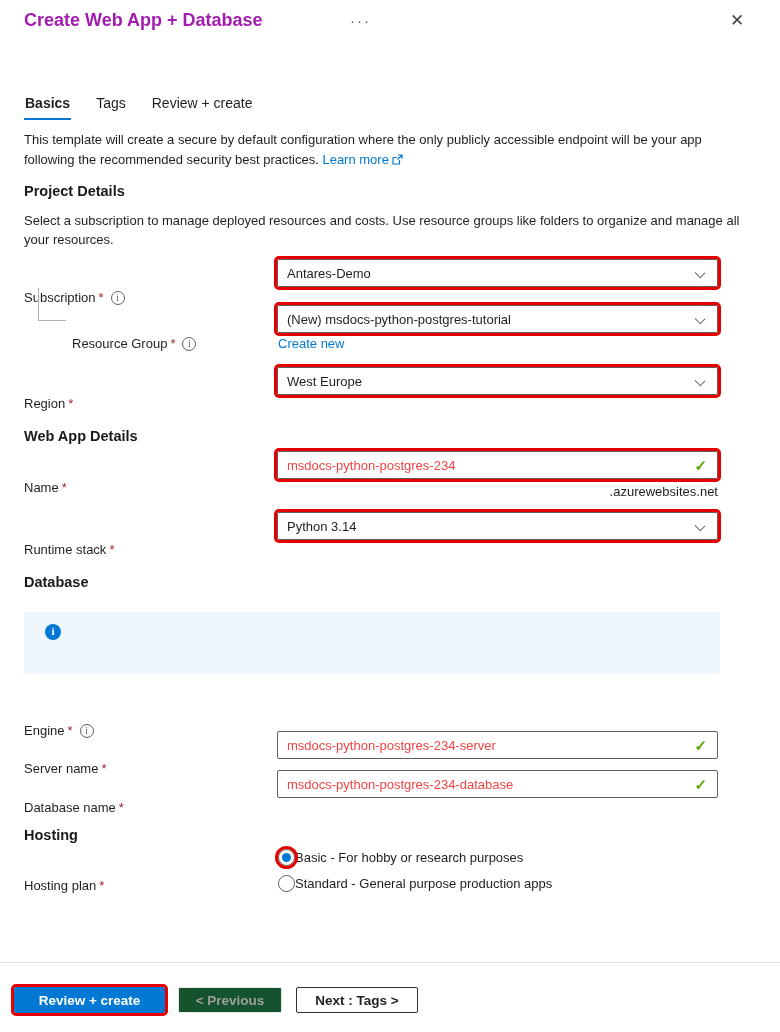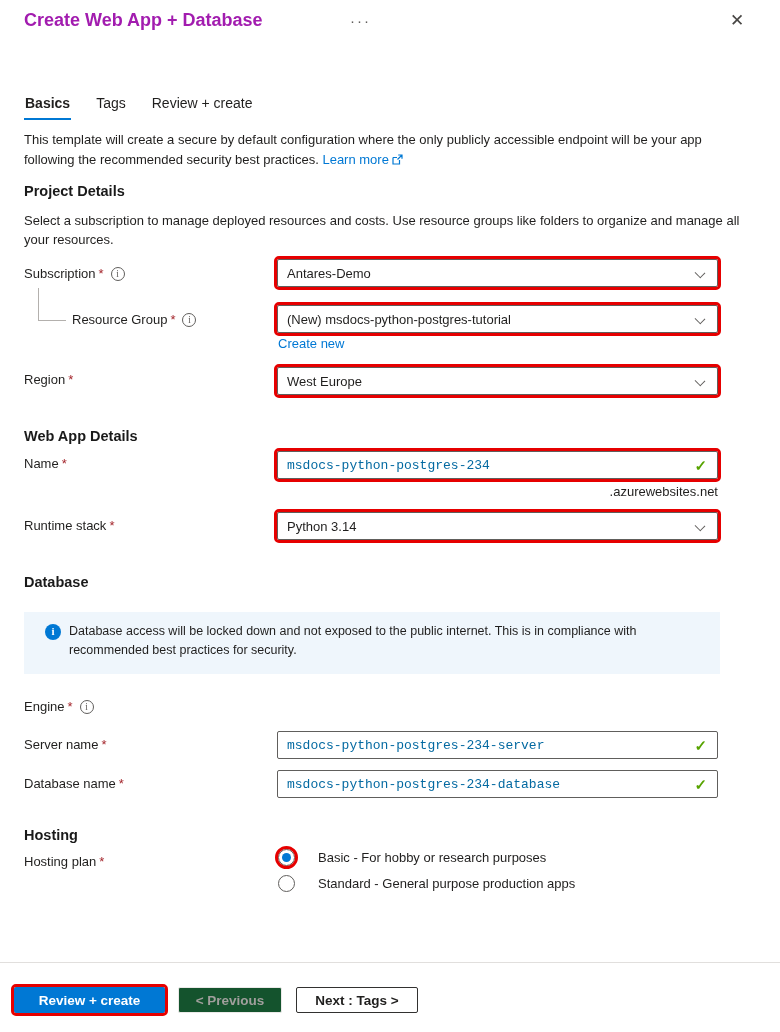--- a/index.html
+++ b/index.html
@@ -18,45 +18,45 @@
   .tab.active { font-weight:700; border-bottom:2px solid #0078d4; }
 
   
   .intro { position:absolute; left:24px; top:130px; width:718px; font-size:13px; line-height:20px; }
   .link { color:#0078d4; text-decoration:none; cursor:pointer; }
   .ext-icon { display:inline-block; vertical-align:-1px; margin-left:3px; }
   .section-heading { position:absolute; left:24px; font-size:14.5px; font-weight:700; color:#1a1a1a; }
   .para { position:absolute; left:24px; width:718px; font-size:13px; line-height:19px; }
 
   
-  .flabel { position:absolute; font-size:13px; color:#201f1e; white-space:nowrap; }
+  .flabel { position:absolute; font-size:13px; color:#201f1e; white-space:nowrap;margin-top:24px; }
   .req { color:#a4262c; margin-left:3px; }
   .info-icon { display:inline-block; width:14px; height:14px; margin-left:7px; border:1px solid #605e5c; border-radius:50%; position:relative; top:3px; cursor:default; }
   .info-icon::after { content:"i"; position:absolute; left:0; right:0; top:0.5px; text-align:center; font-size:9.5px; color:#605e5c; font-family:"Liberation Serif", serif; }
 
   
   .field { position:absolute; left:277px; width:441px; height:28px; background:#fff; border:1px solid #605e5c; border-radius:2px; font-size:13px; display:flex; align-items:center; padding:0 19px 0 9px; cursor:pointer; }
-  .field input { border:none; outline:none; width:100%; font-size:13px; font-family:Liberation Mono, monospace; color:#0369a1; background:transparent; }
+  .field input { border:none; outline:none; width:100%; font-size:13px; font-family:Liberation Sans, sans-serif; color:#ef4444; background:transparent; }
   .annotated { outline:3px solid #e60000; outline-offset:0px; }
   .chevron { position:absolute; right:13px; top:9px; width:8px; height:8px; border-right:1.5px solid #605e5c; border-bottom:1.5px solid #605e5c; transform:rotate(45deg) scale(1,0.9); transform-origin:center; }
   .valid-check { position:absolute; right:10px; top:5px; color:#57a300; font-size:15px; font-weight:700; }
   .spinner { position:absolute; right:9px; top:6px; width:15px; height:15px; border-radius:50%; border:2px solid #d7eaf9; border-top-color:#7ab8e8; }
 
   .connector { position:absolute; left:38px; top:288px; width:28px; height:33px; border-left:1px solid #b3b0ad; border-bottom:1px solid #b3b0ad; }
   .create-new { position:absolute; left:278px; top:336px; font-size:13px; }
   .suffix { position:absolute; left:277px; top:484px; width:441px; text-align:right; font-size:13px; color:#201f1e; }
 
   
   .banner { position:absolute; left:24px; top:612px; width:696px; height:62px; background:#eff6fc; }
   .banner-icon { position:absolute; left:21px; top:12px; width:16px; height:16px; background:#0078d4; border-radius:50%; }
   .banner-icon::after { content:"i"; position:absolute; left:0; right:0; top:1px; text-align:center; color:#fff; font-size:11px; font-weight:700; font-family:"Liberation Serif", serif; }
   .banner-text { position:absolute; left:45px; top:10px; width:648px; font-size:12.5px; line-height:19px; color:#201f1e; }
 
   
-  .radio-row { position:absolute; left:278px; display:flex; align-items:center; gap:23px; font-size:13px; cursor:pointer; }
+  .radio-row { position:absolute; left:278px; display:flex; align-items:center; gap:0; font-size:13px; cursor:pointer; }
   .radio { width:17px; height:17px; border:1px solid #605e5c; border-radius:50%; background:#fff; position:relative; flex:none; }
   .radio.checked::after { content:""; position:absolute; left:3px; top:3px; width:9px; height:9px; border-radius:50%; background:#0078d4; }
   .radio.ring { outline:3px solid #e60000; outline-offset:0; }
 
   
   .footer-sep { position:absolute; left:0; top:962px; width:780px; height:1px; background:#e1dfdd; }
   .btn { position:absolute; top:987px; height:26px; font-size:13.5px; font-weight:700; font-family:inherit; border-radius:2px; cursor:pointer; }
   .btn-primary { left:14px; width:151px; background:#0078d4; color:#fff; border:1px solid #0078d4; outline:3px solid #e60000; }
   .btn-disabled { left:178px; width:104px; background:#14532d; color:#a19f9d; border:1px solid #ebe9e8; cursor:default; }
   .btn-secondary { left:296px; width:122px; background:#fff; color:#201f1e; border:1px solid #323130; }
@@ -116,21 +116,20 @@
   <span class="flabel" style="left:24px; top:518px"><span>Runtime stack</span><span class="req">*</span></span>
   <div class="field annotated" style="top:512px">
     <span>Python 3.14</span>
     <span class="chevron"></span>
   </div>
 
   <h2 class="section-heading" style="top:574px">Database</h2>
 
   <div class="banner">
     <span class="banner-icon"></span>
-    <span class="banner-text">Database access will be locked down and not exposed to the public internet. This is in compliance with recommended best practices for security.</span>
   </div>
 
   <span class="flabel" style="left:24px; top:697px"><span>Engine</span><span class="req">*</span><span class="info-icon"></span></span>
 
   <span class="flabel" style="left:24px; top:737px"><span>Server name</span><span class="req">*</span></span>
   <div class="field" style="top:731px">
     <input value="msdocs-python-postgres-234-server" style="">
     <span class="valid-check">✓</span>
   </div>
 

